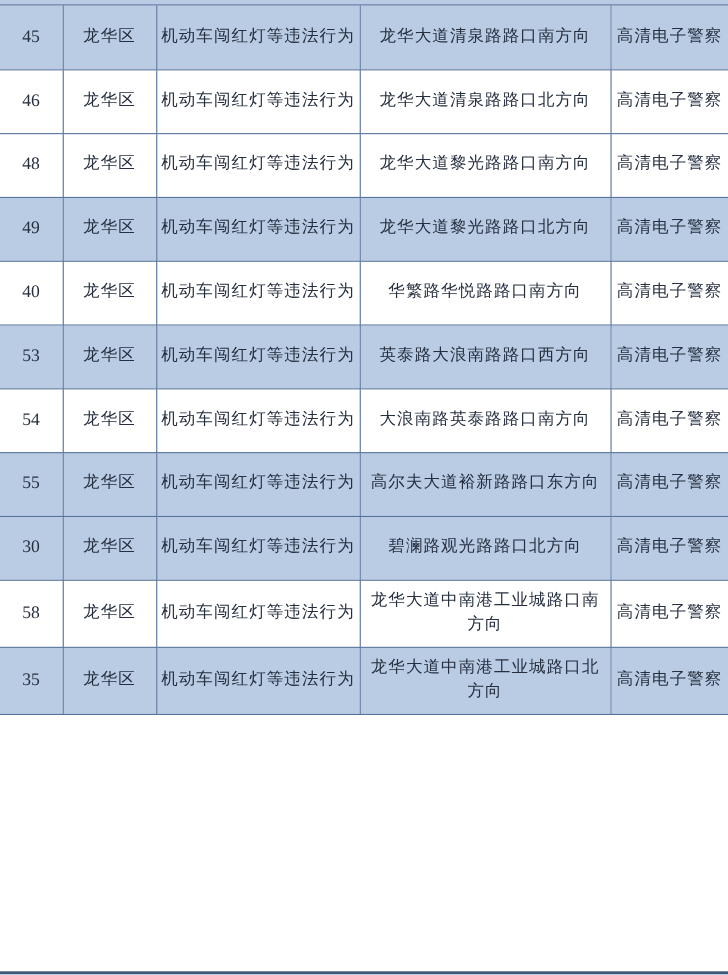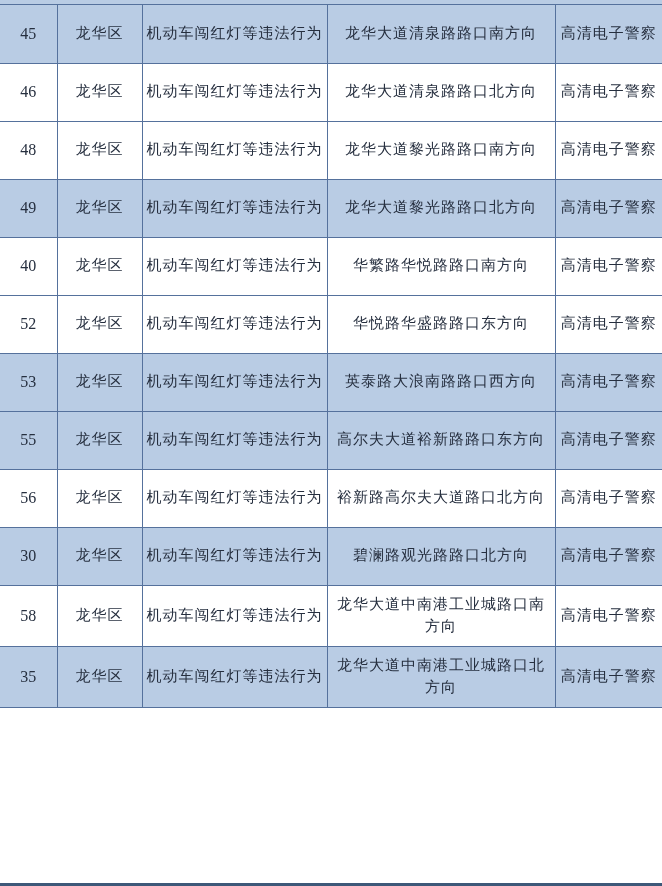--- a/index.html
+++ b/index.html
@@ -85,46 +85,39 @@
     <td>龙华大道黎光路路口北方向</td>
     <td>高清电子警察</td>
   </tr>
         <tr>
     <td>40</td>
     <td>龙华区</td>
     <td>机动车闯红灯等违法行为</td>
     <td>华繁路华悦路路口南方向</td>
     <td>高清电子警察</td>
   </tr>
-        <tr>
-    <td>52</td>
-    <td>龙华区</td>
-    <td>机动车闯红灯等违法行为</td>
-    <td>华悦路华盛路路口东方向</td>
-    <td>高清电子警察</td>
-  </tr>
         <tr class="shaded">
     <td>53</td>
     <td>龙华区</td>
     <td>机动车闯红灯等违法行为</td>
     <td>英泰路大浪南路路口西方向</td>
     <td>高清电子警察</td>
   </tr>
+        <tr>
+    <td>54</td>
+    <td>龙华区</td>
+    <td>机动车闯红灯等违法行为</td>
+    <td>大浪南路英泰路路口南方向</td>
+    <td>高清电子警察</td>
+  </tr>
         <tr class="shaded">
     <td>55</td>
     <td>龙华区</td>
     <td>机动车闯红灯等违法行为</td>
     <td>高尔夫大道裕新路路口东方向</td>
-    <td>高清电子警察</td>
-  </tr>
-        <tr>
-    <td>56</td>
-    <td>龙华区</td>
-    <td>机动车闯红灯等违法行为</td>
-    <td>裕新路高尔夫大道路口北方向</td>
     <td>高清电子警察</td>
   </tr>
         <tr class="shaded">
     <td>30</td>
     <td>龙华区</td>
     <td>机动车闯红灯等违法行为</td>
     <td>碧澜路观光路路口北方向</td>
     <td>高清电子警察</td>
   </tr>
         <tr class="tall">

